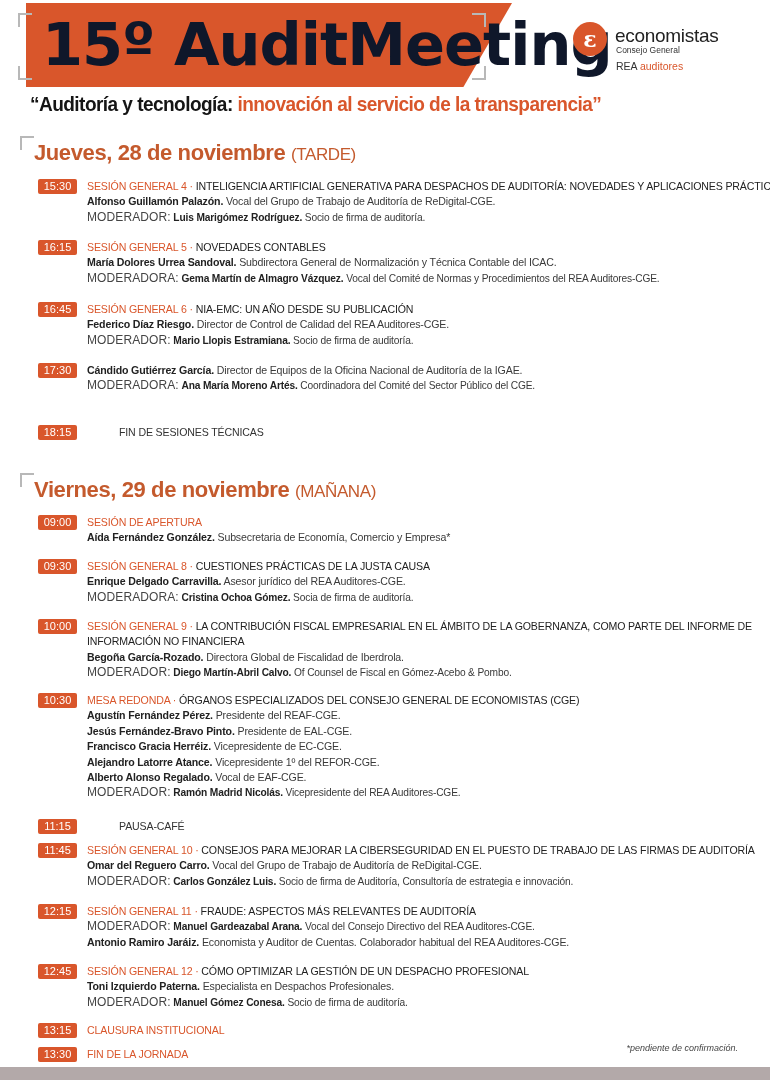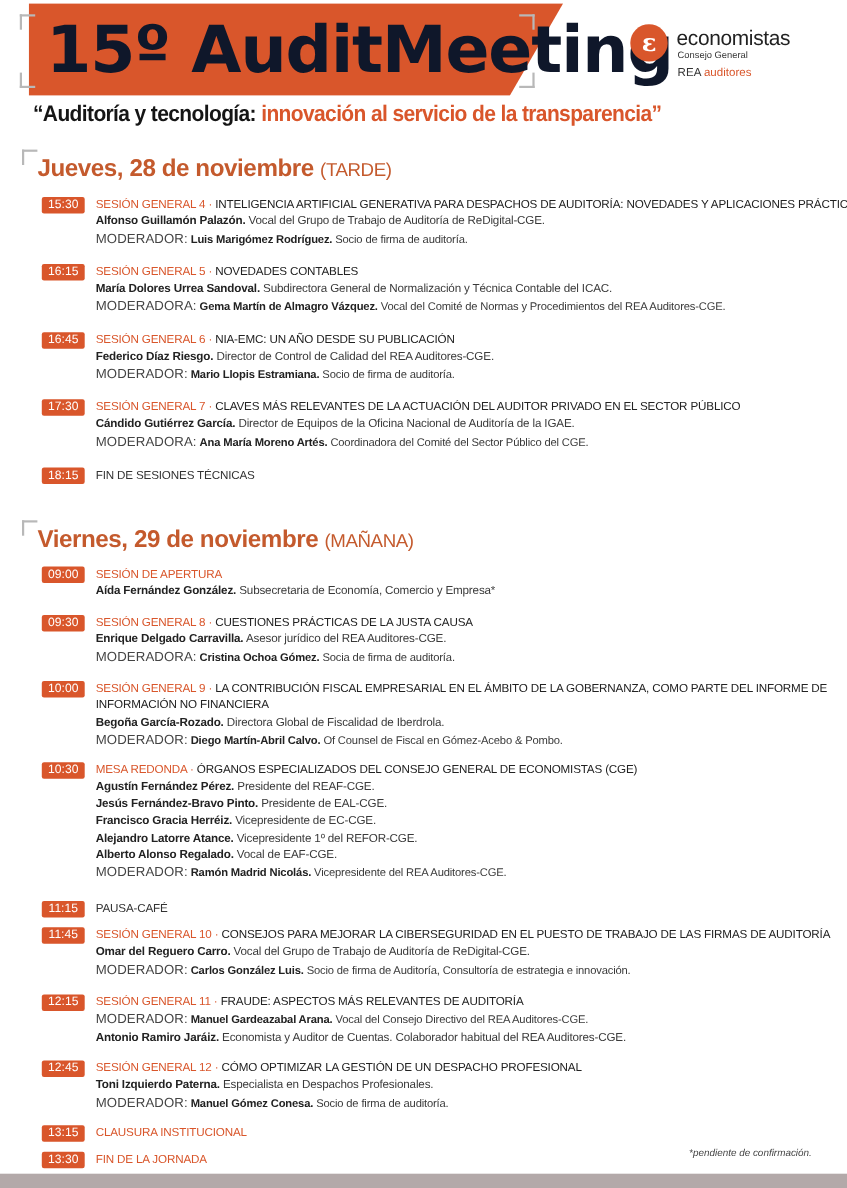--- a/index.html
+++ b/index.html
@@ -53,21 +53,21 @@
   .session { position: absolute; left: 38px; width: 725px; }
   .time {
     position: absolute; left: 0; top: 0; width: 39px; height: 15px; border-radius: 2px;
     background: #d9562b; color: #ffffff; font-size: 11px; text-align: center; line-height: 15px;
   }
   .s-body { position: absolute; left: 49px; top: 0; width: 676px; font-size: 10.6px; line-height: 15.4px; color: #3a3a3a; }
   .s-title { color: #222; }
   .s-title .tag { color: #d9562b; }
   .s-title .main { color: #222; font-weight: normal; }
   .s-title.orange, .s-title.orange .main { color: #d9562b; }
-  .s-title.plain .main { color: #333; }
+  .s-title.plain .main { color: #333; margin-left: 32px; }
   .line { white-space: nowrap; letter-spacing: -0.15px; }
   .line b { color: #222; }
   .mod-label { font-size: 12px; letter-spacing: 0.1px; color: #444; text-align: right; }
   .mod-line { font-size: 10.2px; }
 
   .note { position: absolute; right: 32px; top: 1043px; font-size: 9px; font-style: italic; color: #444; }
   .footer-bar { position: absolute; left: 0; top: 1067px; width: 770px; height: 13px; background: #b3a9a9; }
 </style>
 </head>
 <body>
@@ -112,21 +112,20 @@
       <div class="time">16:45</div>
       <div class="s-body">
         <div class="line s-title "><span class="tag">SESIÓN GENERAL 6</span><span class="tag"> · </span><span class="main">NIA-EMC: UN AÑO DESDE SU PUBLICACIÓN</span></div>
         <div class="line"><b>Federico Díaz Riesgo.</b> <span>Director de Control de Calidad del REA Auditores-CGE.</span></div>
         <div class="line mod-line"><span class="mod-label">MODERADOR:</span> <b>Mario Llopis Estramiana.</b> <span>Socio de firma de auditoría.</span></div>
       </div>
     </div>
     <div class="session" style="top: 363px;">
       <div class="time">17:30</div>
       <div class="s-body">
-        <div class="line s-title "><span class="tag">SESIÓN GENERAL 7</span><span class="tag"> · </span><span class="main">CLAVES MÁS RELEVANTES DE LA ACTUACIÓN DEL AUDITOR PRIVADO EN EL SECTOR PÚBLICO</span></div>
         <div class="line"><b>Cándido Gutiérrez García.</b> <span>Director de Equipos de la Oficina Nacional de Auditoría de la IGAE.</span></div>
         <div class="line mod-line"><span class="mod-label">MODERADORA:</span> <b>Ana María Moreno Artés.</b> <span>Coordinadora del Comité del Sector Público del CGE.</span></div>
       </div>
     </div>
     <div class="session" style="top: 425px;">
       <div class="time">18:15</div>
       <div class="s-body">
         <div class="line s-title plain"><span class="main">FIN DE SESIONES TÉCNICAS</span></div>
       </div>
     </div>

